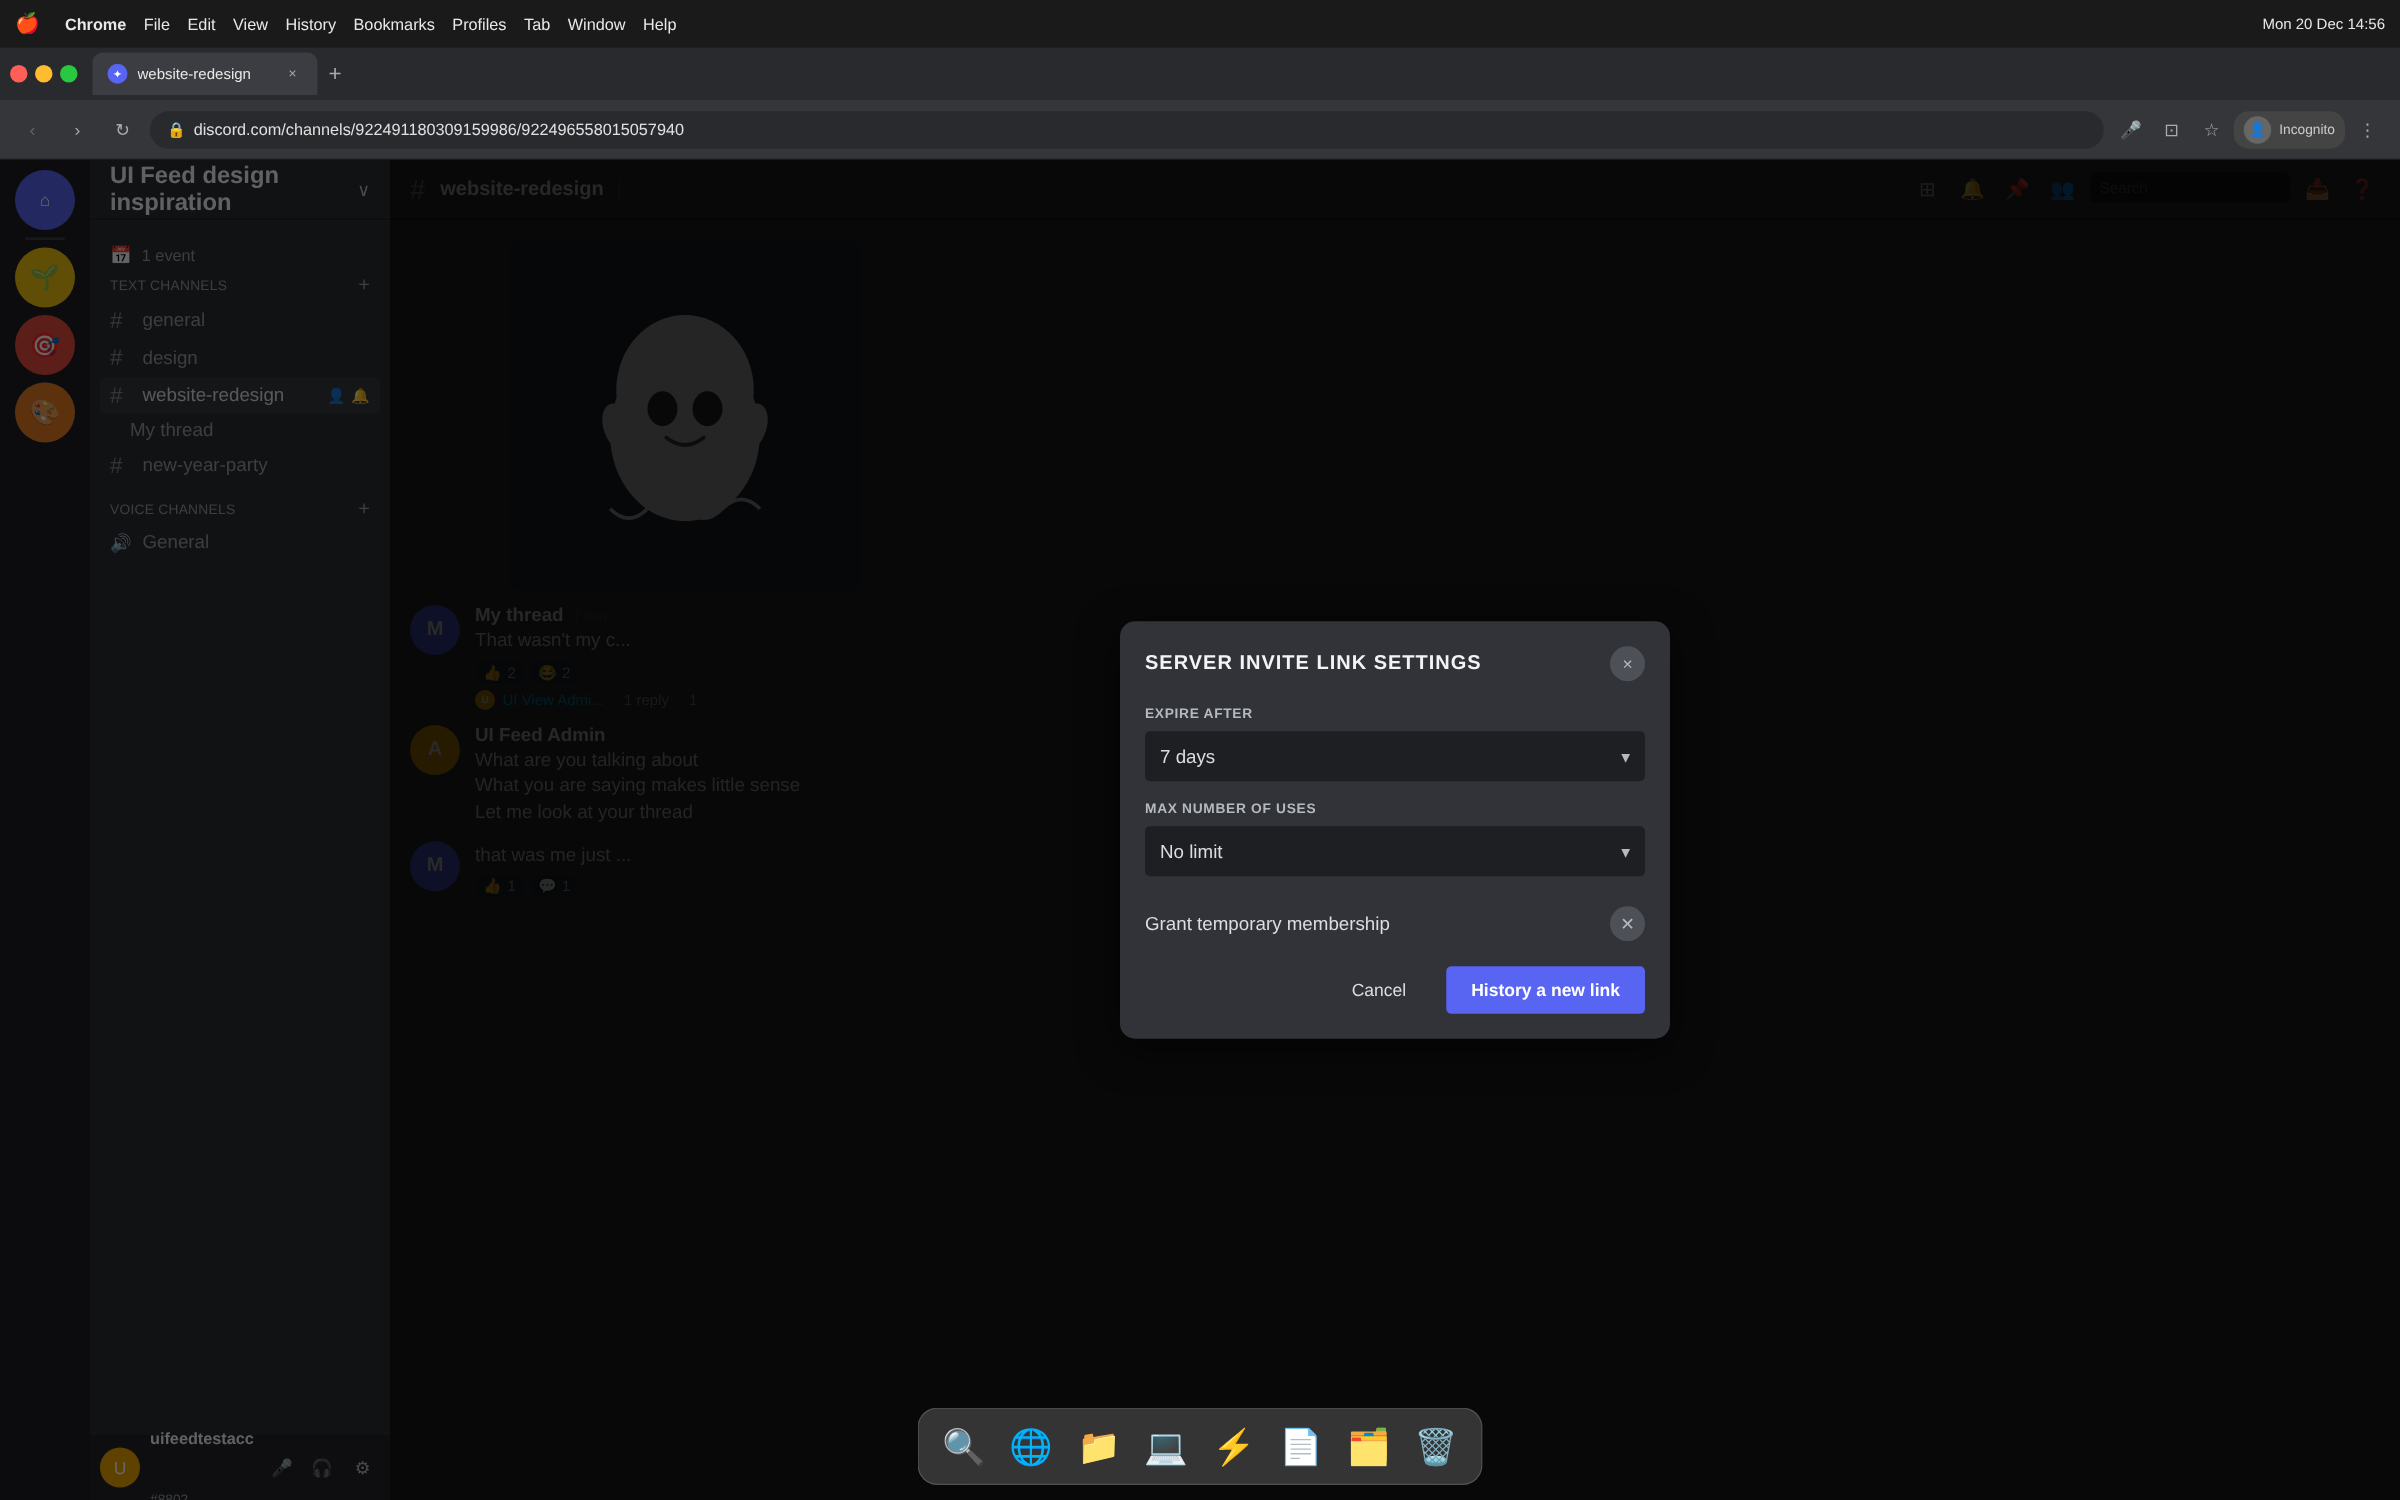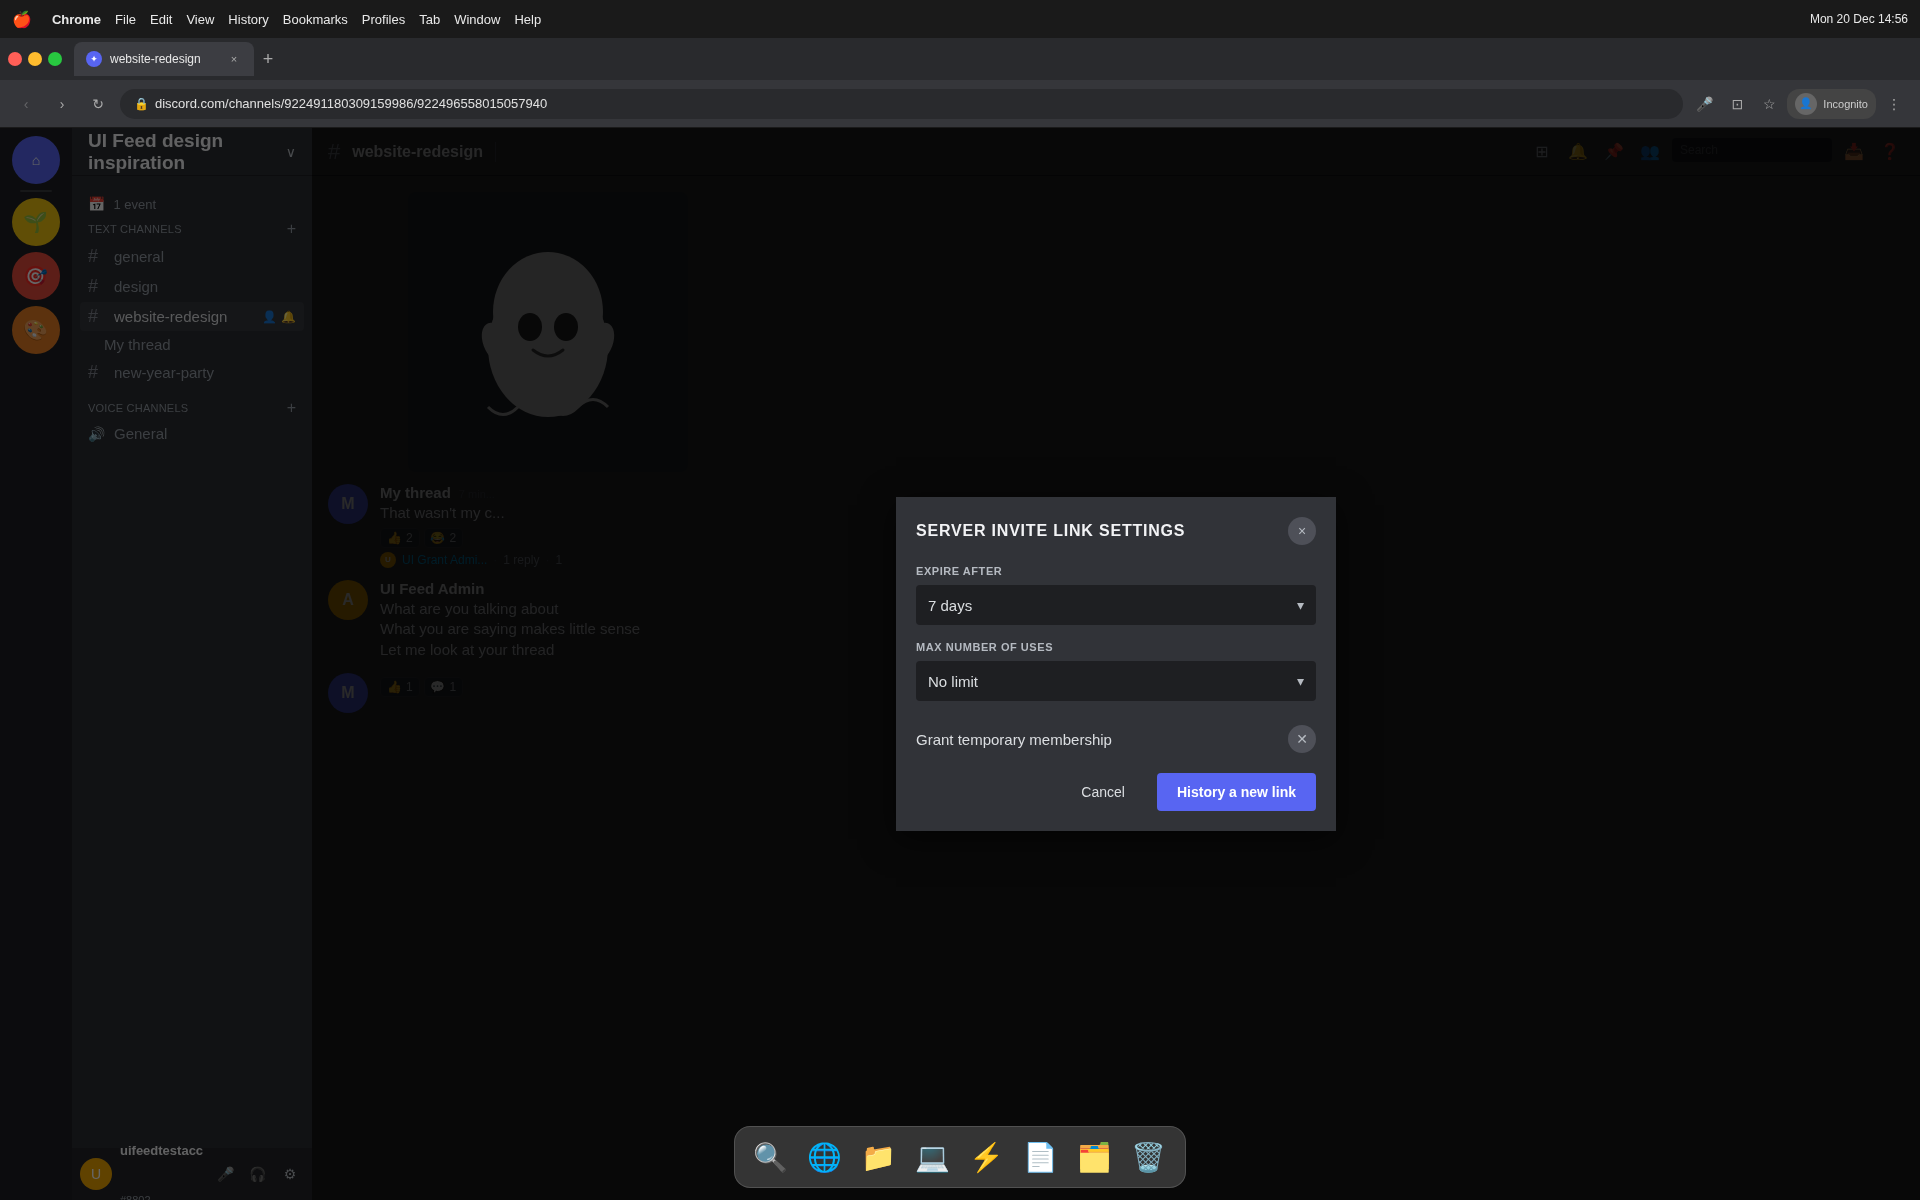--- a/index.html
+++ b/index.html
@@ -578,21 +578,21 @@
       right: 0;
       bottom: 0;
       background: rgba(0,0,0,0.6);
       display: flex;
       align-items: center;
       justify-content: center;
       z-index: 500;
     }
     .modal {
       background: #313338;
-      border-radius: 0;
+      border-radius: 12px;
       width: 440px;
       padding: 20px;
       position: relative;
       box-shadow: 0 8px 32px rgba(0,0,0,0.6);
     }
     .modal-header {
       display: flex;
       align-items: center;
       justify-content: space-between;
       margin-bottom: 20px;
@@ -947,21 +947,21 @@
                   <span>👍</span>
                   <span>2</span>
                 </div>
                 <div class="reaction">
                   <span>😂</span>
                   <span>2</span>
                 </div>
               </div>
               <div class="thread-info" style="margin-top:4px;">
                 <div class="msg-avatar" style="background:#f0a500;width:16px;height:16px;font-size:8px;">U</div>
-                <span class="thread-tag">UI Grant Admi...</span>
+                <span class="thread-tag">UI View Admi...</span>
                 <span class="thread-sep">·</span>
                 <span style="font-size:12px;color:#949ba4;">1 reply</span>
                 <span class="thread-sep">·</span>
                 <span style="font-size:12px;color:#949ba4;">1</span>
               </div>
             </div>
           </div>
 
           <div class="chat-message">
             <div class="msg-avatar" style="background:#f0a500;">A</div>
@@ -974,20 +974,21 @@
               <div class="msg-text">Let me look at your thread</div>
             </div>
           </div>
 
           <div class="chat-message">
             <div class="msg-avatar" style="background:#5865f2;">M</div>
             <div class="msg-content">
               <div class="msg-header">
                 <span class="msg-username"></span>
               </div>
+              <div class="msg-text">that was me just ...</div>
               <div class="msg-reactions">
                 <div class="reaction">
                   <span>👍</span>
                   <span>1</span>
                 </div>
                 <div class="reaction">
                   <span>💬</span>
                   <span>1</span>
                 </div>
               </div>

